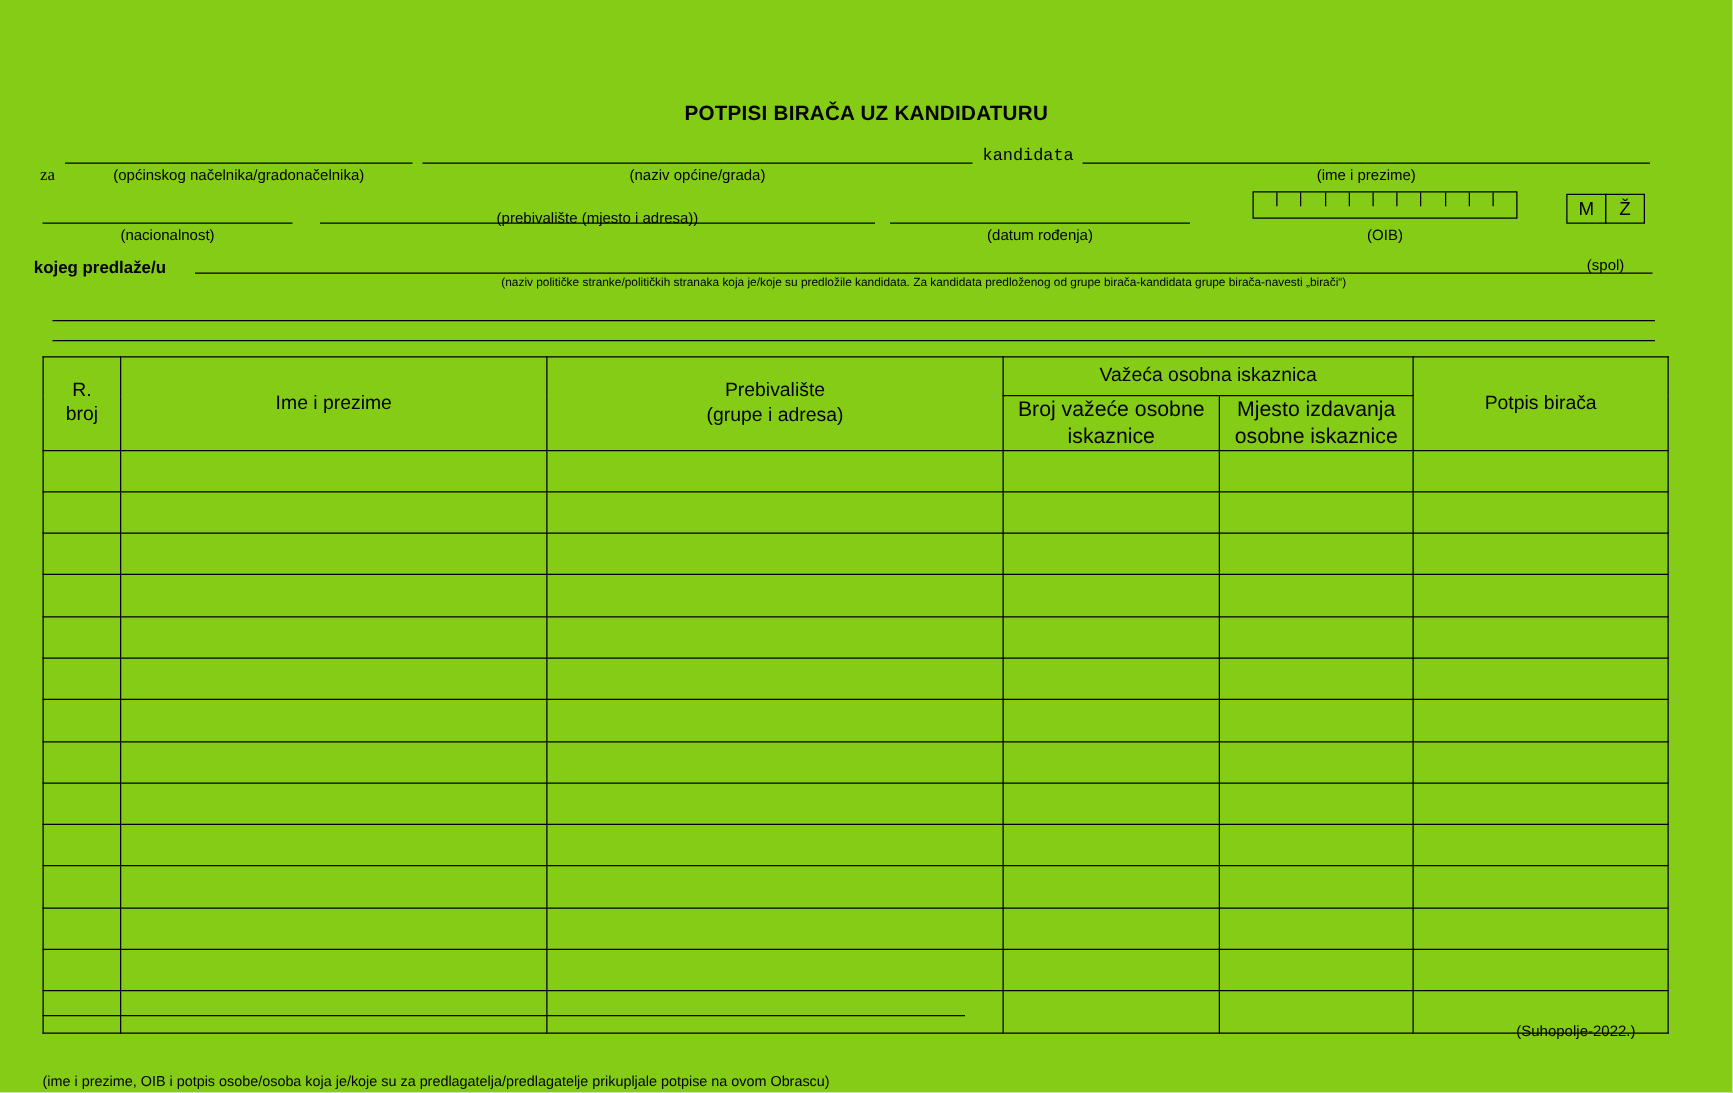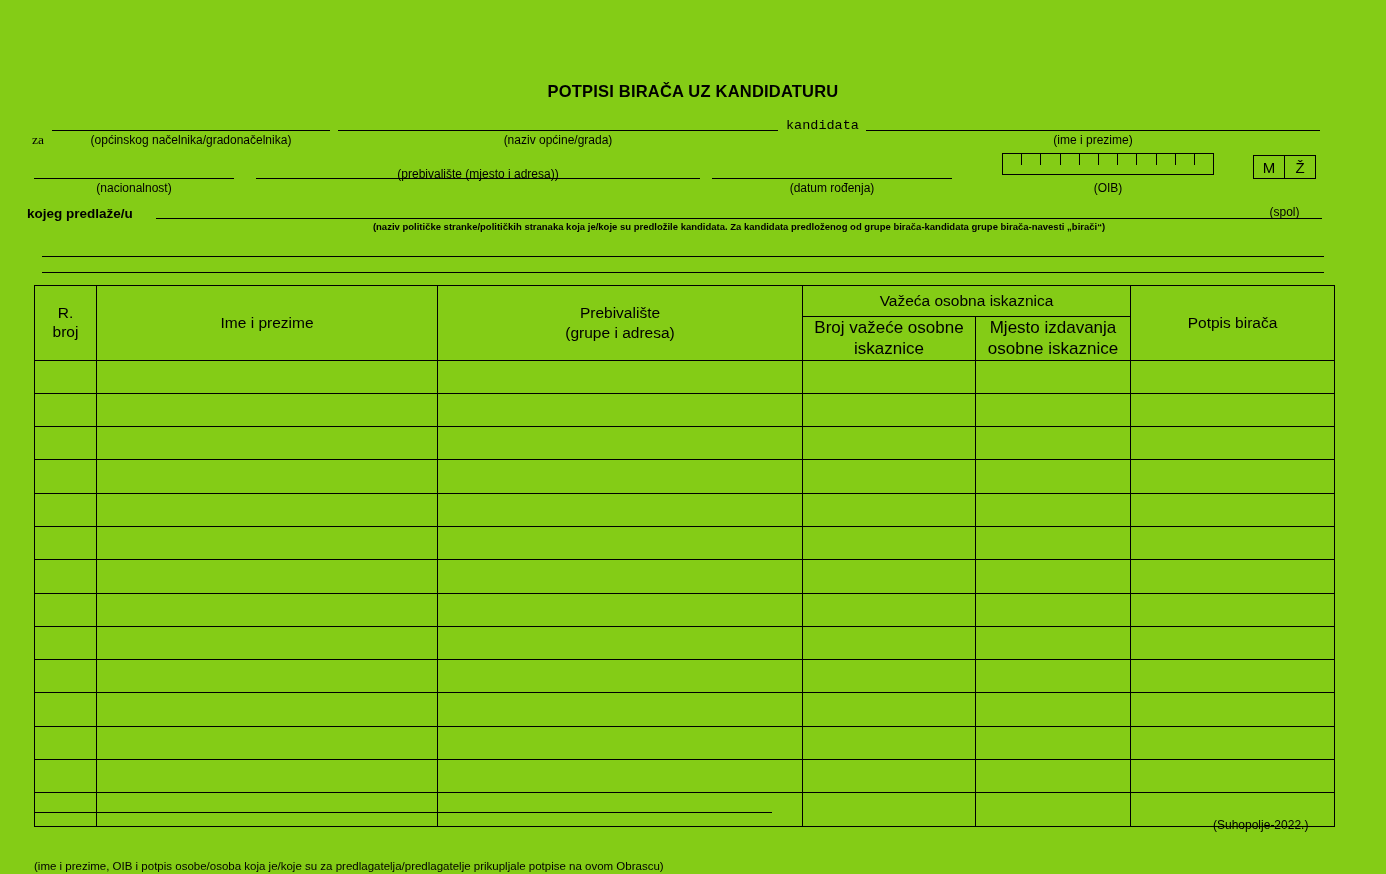--- a/index.html
+++ b/index.html
@@ -37,21 +37,21 @@
   }
   .tiny-c {
     position: absolute;
     font-size: 12px;
     text-align: center;
     white-space: nowrap;
   }
   .micro {
     position: absolute;
     font-size: 9.5px;
-    font-weight: bold;
+    font-weight: normal;
     text-align: center;
     white-space: nowrap;
   }
   
   .rule {
     position: absolute;
     height: 0;
     border-bottom: 1px solid #000;
   }
   

